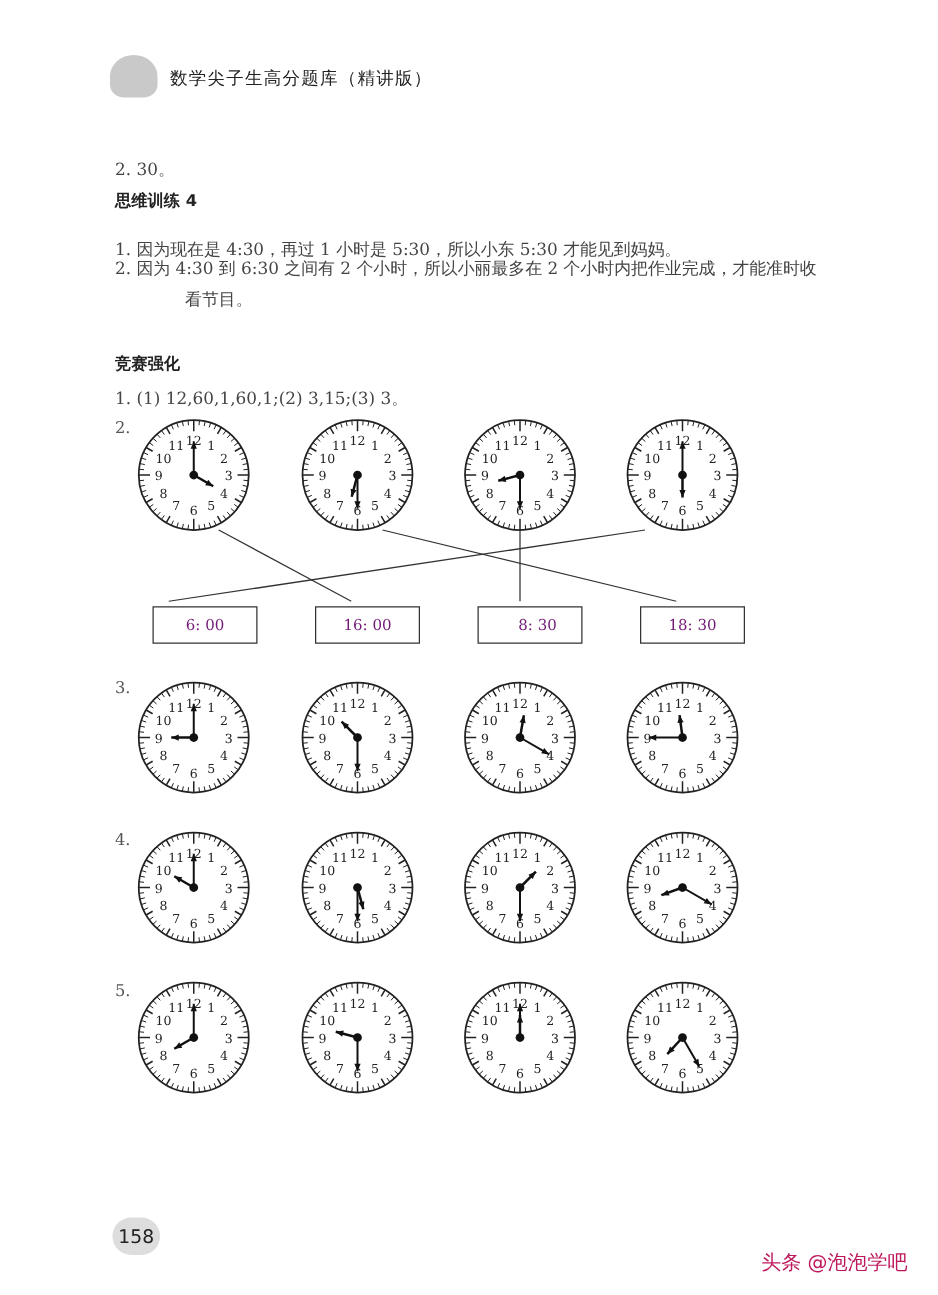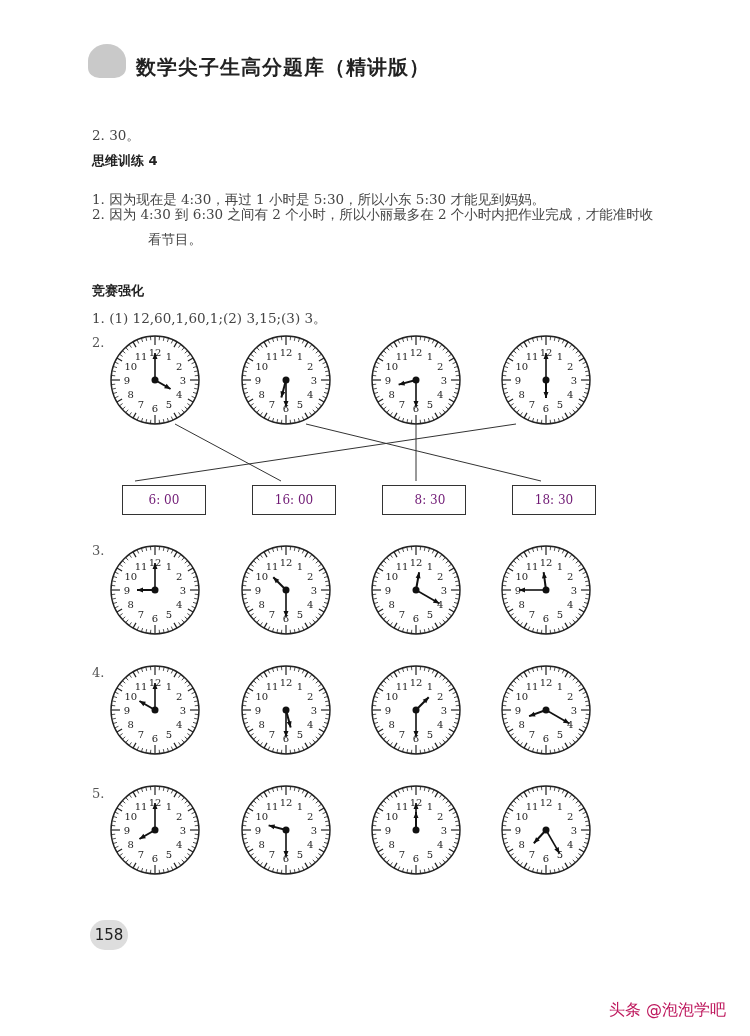--- a/index.html
+++ b/index.html
@@ -1,25 +1,25 @@
 <!DOCTYPE html>
 <html><head>
 <meta charset="utf-8">
 <style>
   html,body{margin:0;padding:0;background:#fff;}
   body{width:750px;height:1036px;position:relative;overflow:hidden;font-family:"DejaVu Serif",serif;color:#333;}
   .abs{position:absolute;}
-  .header-title{left:136px;top:54px;font-size:20px;font-weight:bold;font-family:"DejaVu Sans",sans-serif;color:#222;letter-spacing:1px;}
+  .header-title{left:136px;top:54px;font-size:14px;font-weight:normal;font-family:"DejaVu Sans",sans-serif;color:#222;letter-spacing:1px;}
   .logo{left:88px;top:44px;width:38px;height:34px;border-radius:50% 50% 30% 30%;background:#bbb;opacity:.8;}
   .line{font-size:13.5px;color:#444;white-space:nowrap;}
   .h{font-family:"DejaVu Sans",sans-serif;font-weight:bold;font-size:13px;color:#222;}
   .num{font-size:13px;color:#555;}
   svg text{font-family:"DejaVu Serif",serif;}
   .box{border:1px solid #333;width:84px;height:30px;display:flex;align-items:center;justify-content:center;font-size:12px;color:#701a75;box-sizing:border-box;}
-  .pageno{left:90px;top:920px;width:38px;height:30px;border-radius:15px;background:#ddd;font-family:"DejaVu Sans",sans-serif;font-size:15px;display:flex;align-items:center;justify-content:center;color:#222;}
+  .pageno{left:90px;top:974px;width:38px;height:30px;border-radius:15px;background:#ddd;font-family:"DejaVu Sans",sans-serif;font-size:15px;display:flex;align-items:center;justify-content:center;color:#222;}
   .wm{right:24px;top:1000px;font-family:"DejaVu Sans",sans-serif;font-size:16px;color:#be185d;text-shadow:1px 1px 0 #fff,-1px -1px 0 #fff;text-align:center;}
 </style>
 </head>
 <body>
 
 <div class="abs logo"></div>
 <div class="abs header-title">数学尖子生高分题库（精讲版）</div>
 
 <div class="abs line" style="left:92px;top:103px;margin-top:24px;">2. 30。</div>
 

